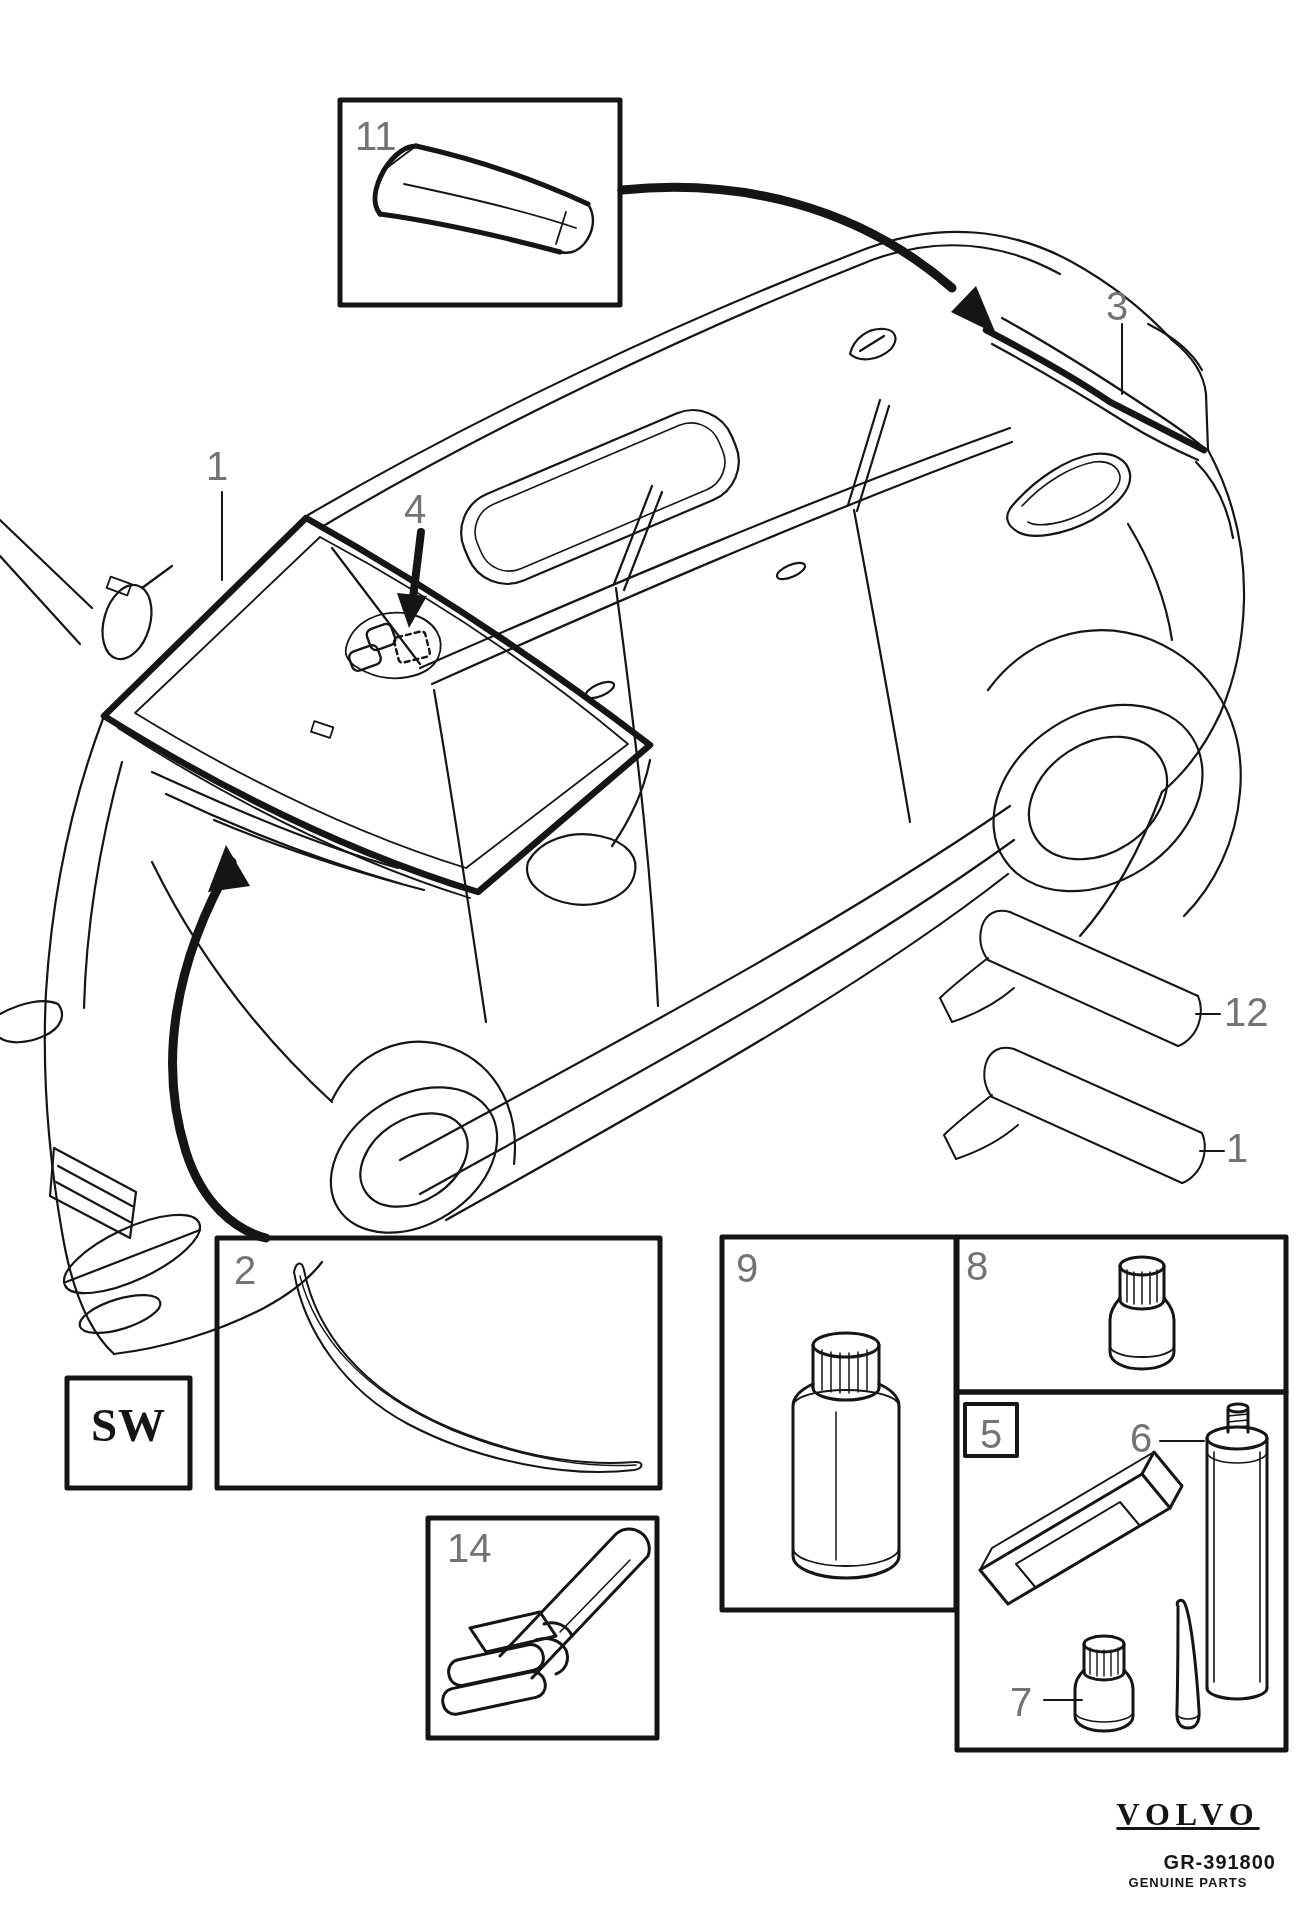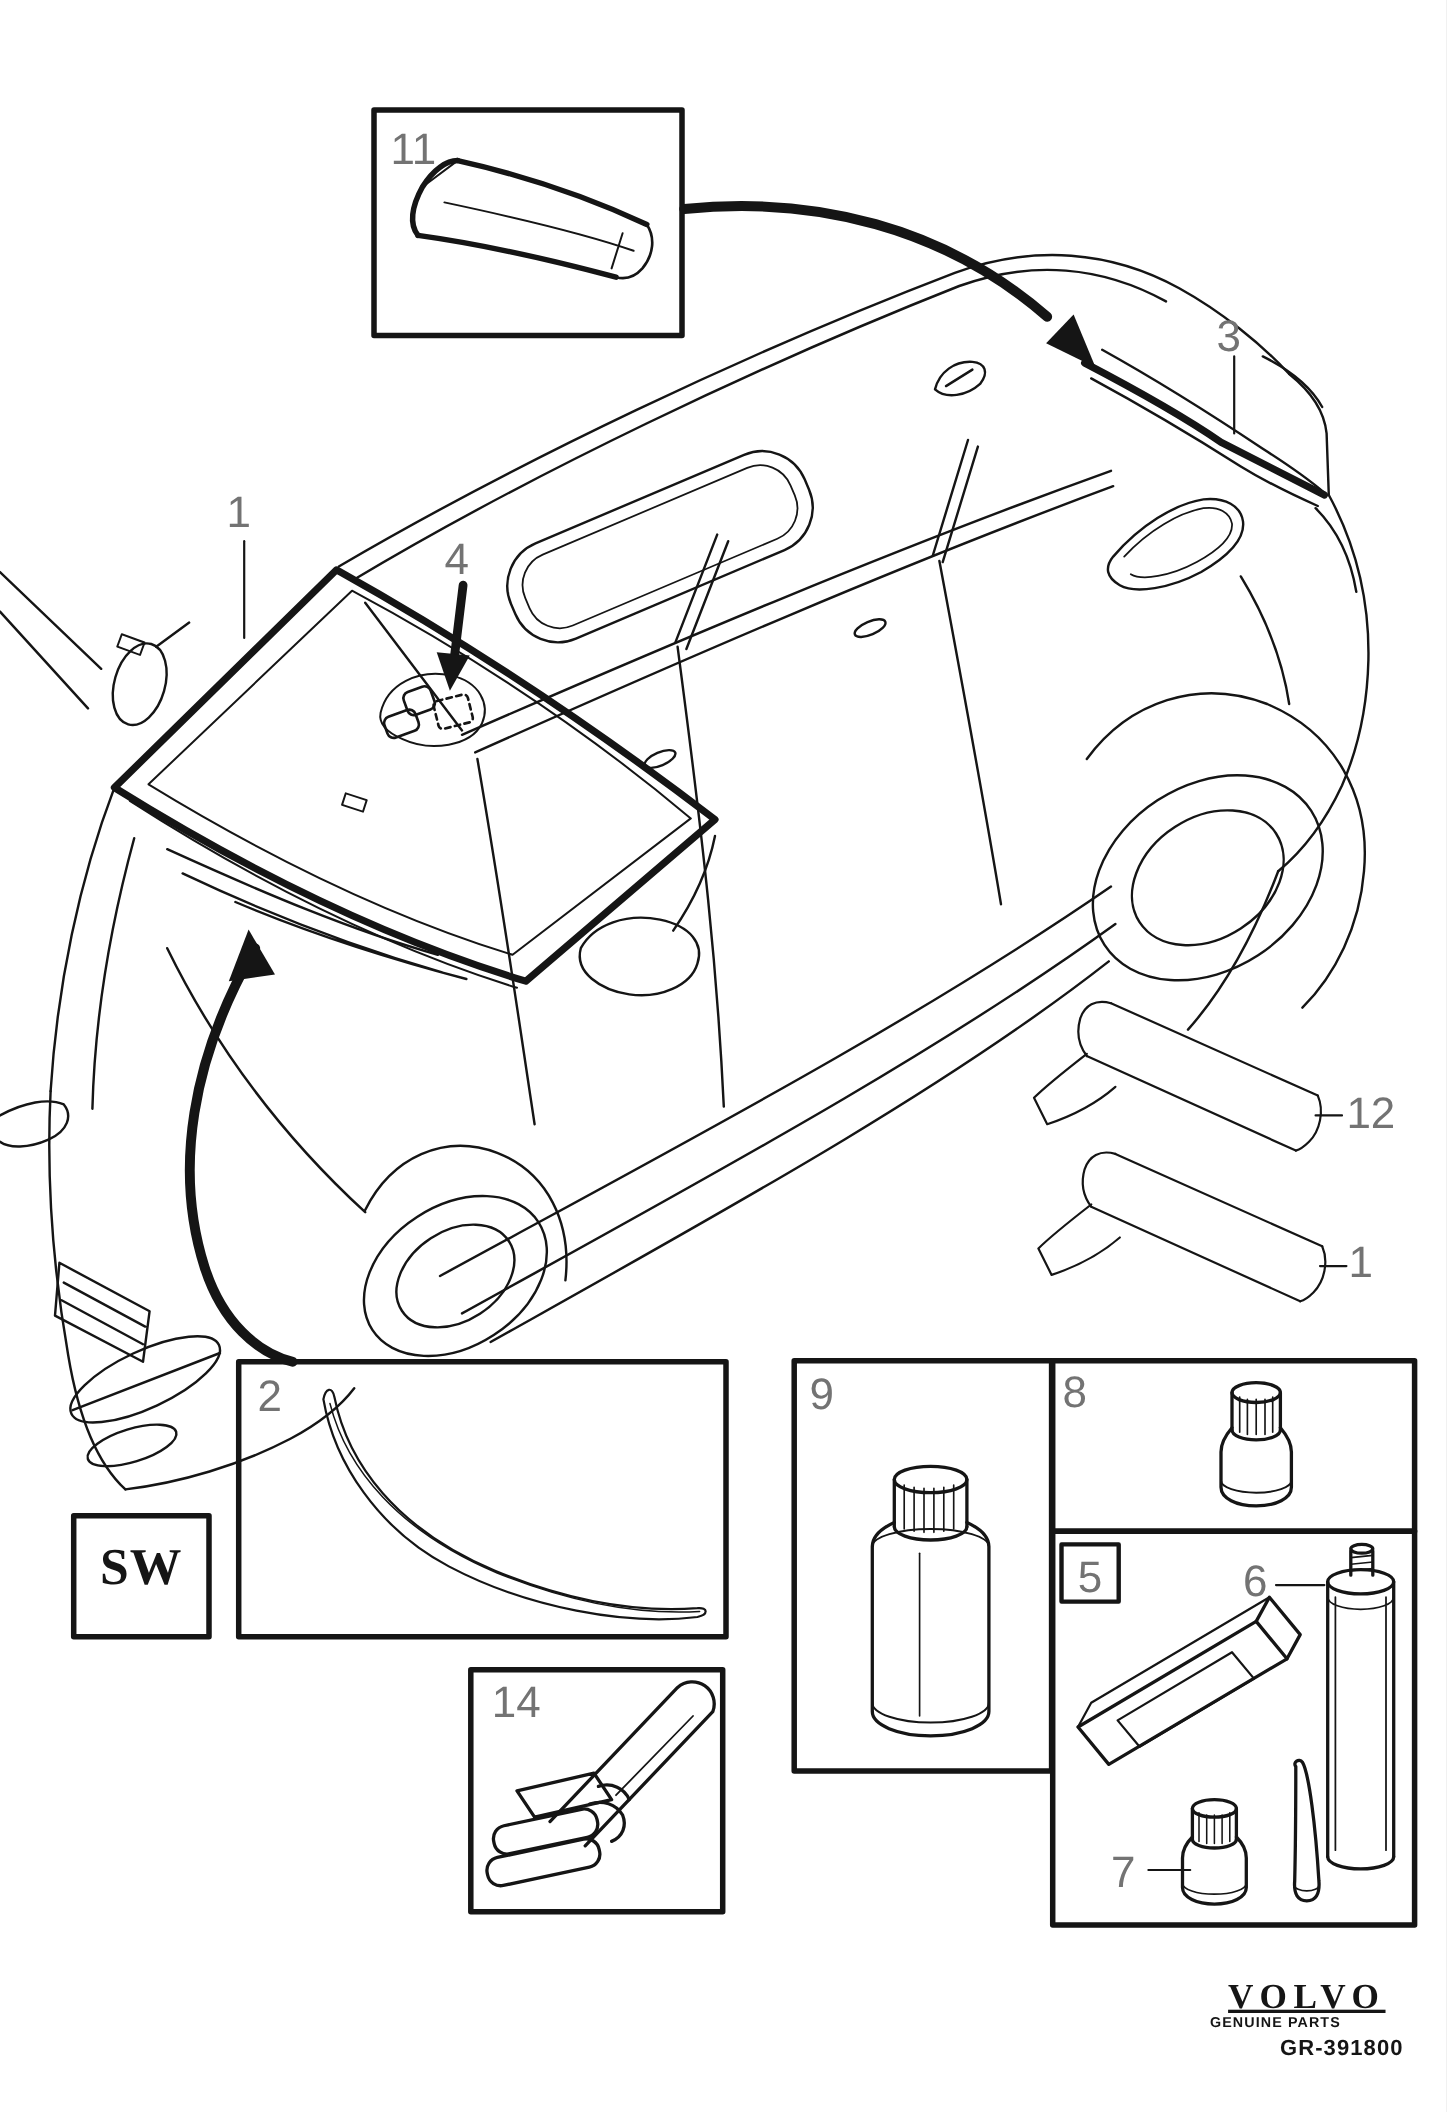--- a/index.html
+++ b/index.html
@@ -4,21 +4,21 @@
 <style>
   html,body{margin:0;padding:0;background:#e8e8e8;}
   .stage{position:relative;width:1315px;height:1920px;background:#ffffff;overflow:hidden;
          font-family:"Liberation Sans",sans-serif;color:#151515;}
   .stage svg{position:absolute;left:0;top:0;}
   .lbl{position:absolute;line-height:1;white-space:nowrap;}
   .num{font-size:40px;font-weight:400;color:#737373;}
   .sw{font-size:47px;font-weight:700;letter-spacing:1px;width:123px;text-align:center;font-family:Liberation Serif, serif;}
   .volvo{font-family:"Liberation Serif",serif;font-weight:700;font-size:32px;letter-spacing:6px;
          width:176px;text-align:center;text-decoration:underline;}
-  .genuine{font-weight:700;font-size:13px;letter-spacing:1px;width:176px;text-align:left;}
+  .genuine{font-weight:700;font-size:13px;letter-spacing:1px;width:176px;text-align:center;margin-top:44px;}
   .code{font-size:20px;font-weight:700;width:176px;text-align:right;letter-spacing:1px;}
 </style>
 </head>
 <body>
 
 <div class="stage">
 
 <svg viewBox="0 0 1315 1920" width="1315" height="1920" fill="none" stroke="#151515" stroke-width="2.2" stroke-linecap="round" stroke-linejoin="round">
 
   <g>

